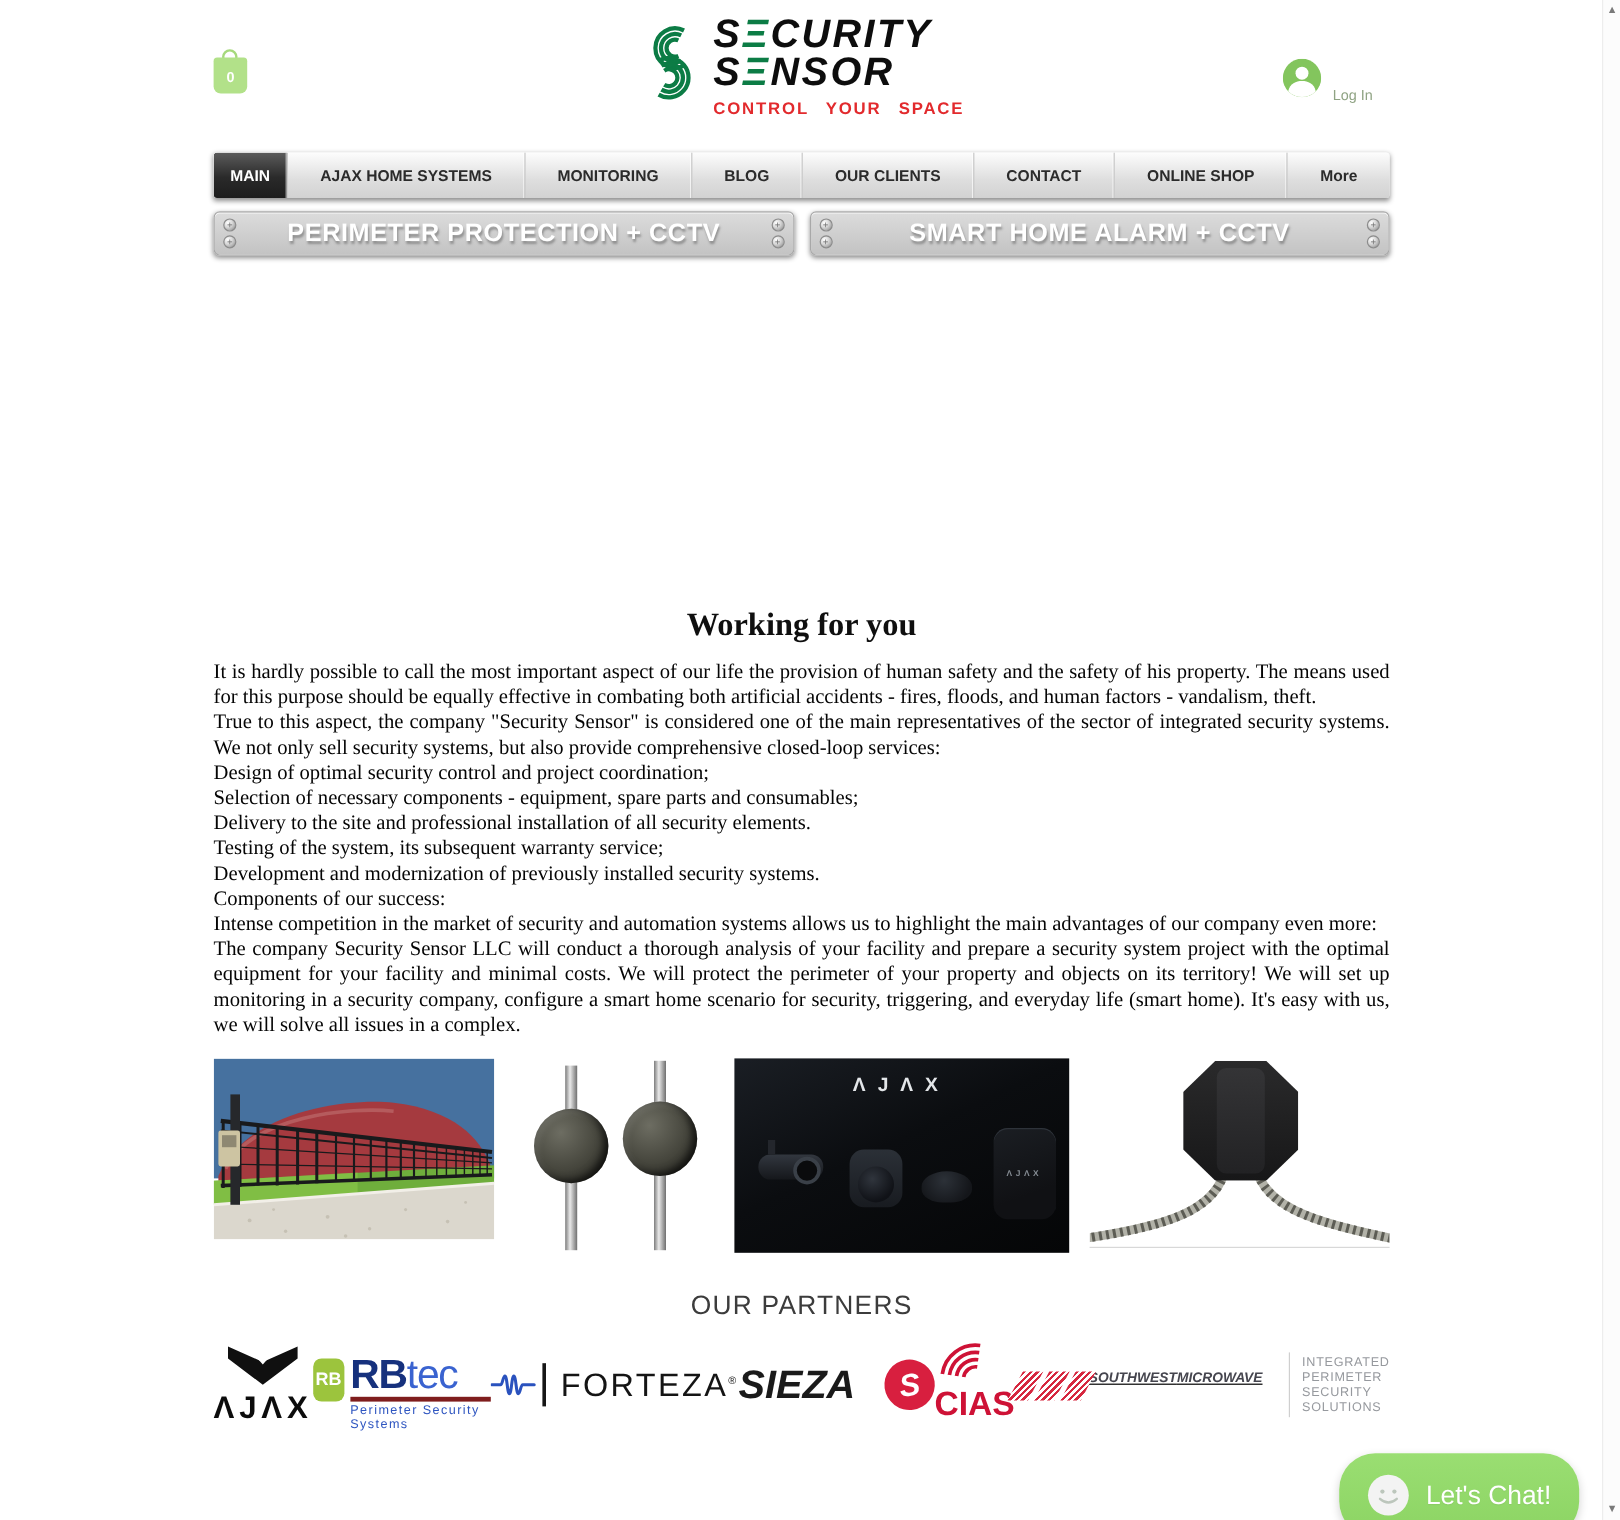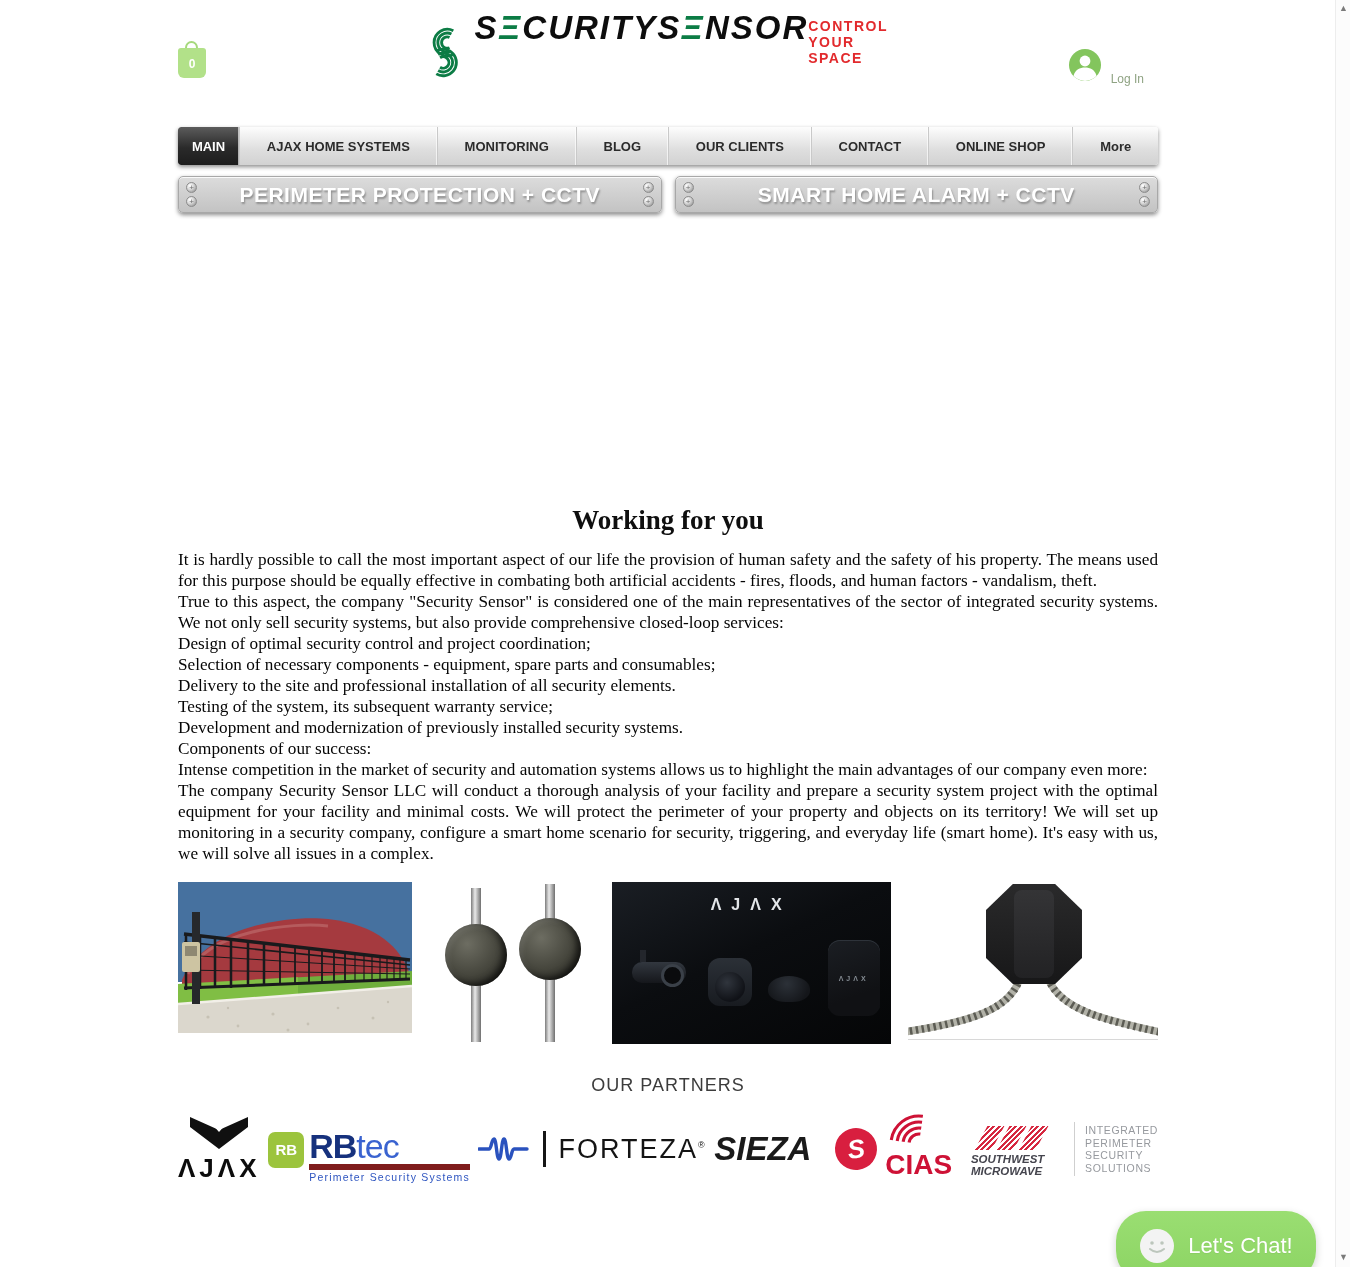--- a/index.html
+++ b/index.html
@@ -14,21 +14,21 @@
   .cart { position:absolute; left:0; top:40px; width:30px; height:38px; cursor:pointer; }
   .cart .bag { position:absolute; left:0; bottom:0; width:28px; height:30px;
                background:#b2e189; border-radius:3px 3px 6px 6px;
                display:flex; align-items:center; justify-content:center; }
   .cart .handle { position:absolute; left:7px; top:1px; width:13px; height:13px;
                   border:2.5px solid #a6d97c; border-radius:50%; background:transparent; }
   .cart .count { color:#ffffff; font-size:12px; font-weight:700; margin-top:2px; }
 
   .logo { position:absolute; left:50%; top:12px; transform:translateX(-50%);
           display:flex; align-items:flex-start; gap:8px; }
-  .logo-text { display:flex; flex-direction:row; }
+  .logo-text { display:flex; flex-direction:column; }
   .logo-word { font-style:italic; font-weight:800; font-size:33px; line-height:32px;
                letter-spacing:2px; color:#0d0d0d; white-space:nowrap; }
   .logo-word .ebars { color:#0c7c45; font-style:italic; }
   .logo-tagline { margin-top:6px; color:#e22a2d; font-size:14px; font-weight:700;
                   letter-spacing:1.5px; word-spacing:9px; }
 
   .login { position:absolute; right:14px; top:44px; display:flex; align-items:center;
            gap:10px; cursor:pointer; }
   .login-label { color:#8fa383; font-size:12px;margin-top:28px; }
 
@@ -112,56 +112,56 @@
 
   
   .octo { position:absolute; left:78px; top:2px; width:96px; height:100px;
           clip-path:polygon(28% 0,72% 0,100% 26%,100% 74%,72% 100%,28% 100%,0 74%,0 26%);
           background:linear-gradient(#2a2a2b,#171718); }
   .octo-panel { position:absolute; left:28px; top:6px; width:40px; height:88px; border-radius:8px;
                 background:linear-gradient(#343436,#222224); }
   .cables { position:absolute; left:0; top:0; }
 
   
-  .partners-title { margin-top:30px; text-align:center; color:#3c3c3c; font-size:18px;
+  .partners-title { margin-top:30px; text-align:center; color:#3c3c3c; font-size:22px;
                     letter-spacing:1px; }
   .partners { display:flex; align-items:center; justify-content:space-between;
               margin-top:12px; height:82px; }
 
   .pt-ajax { display:flex; flex-direction:column; align-items:center; }
   .pt-ajax-word { font-size:26px; font-weight:700; letter-spacing:4px; color:#0c0c0c; margin-top:2px; }
 
   .pt-rbtec { display:flex; align-items:flex-start; gap:5px; margin-top:14px; }
   .rb-icon { width:36px; height:36px; border-radius:7px; background:#9cc43d; margin-top:2px;
              display:flex; align-items:center; justify-content:center;
              color:#ffffff; font-weight:800; font-size:15px; }
   .rb-textcol { display:flex; flex-direction:column; }
   .rb-name { font-size:34px; line-height:32px; font-weight:800; color:#16317d; letter-spacing:-1px; }
   .rb-name .lt { font-weight:500; color:#3a63d0; }
   .rb-sub { font-size:10.5px; color:#2e55c0; letter-spacing:1.2px; margin-top:2px;
-            border-top:6px solid #7f1d1d; padding-top:1px; }
+            border-top:4px solid #7f1d1d; padding-top:1px; }
 
   .pt-forteza { display:flex; align-items:center; gap:12px; }
   .fz-bar { width:3px; height:36px; background:#161616; }
   .fz-name { font-size:27px; font-weight:400; letter-spacing:2px; color:#141414; }
   .fz-reg { font-size:9px; vertical-align:super; color:#141414; }
 
   .pt-sieza { display:flex; align-items:center; gap:24px; }
   .sz-name { font-size:33px; font-weight:900; font-style:italic; color:#1a1a1a; letter-spacing:0; }
   .sz-badge { width:42px; height:42px; border-radius:50%; background:#d81f3f;
               display:flex; align-items:center; justify-content:center;
               color:#ffffff; font-size:26px; font-weight:900; font-style:italic;
               transform:rotate(-8deg); }
 
   .pt-cias { position:relative; width:78px; height:64px; }
   .cias-name { position:absolute; left:0; bottom:0; font-size:28px; font-weight:900;
                color:#ce1236; letter-spacing:0; }
   .cias-arcs { position:absolute; left:6px; top:-4px; transform:rotate(8deg); }
 
-  .pt-sw { display:flex; flex-direction:column; margin-top:4px; }
+  .pt-sw { display:flex; flex-direction:row; margin-top:4px;text-decoration:underline; }
   .sw-stripes { display:flex; gap:5px; margin-bottom:3px; margin-left:10px; }
   .sw-stripe { width:17px; height:24px; transform:skewX(-28deg);
                background:repeating-linear-gradient(115deg,#d6273f 0 2.5px,#ffffff 2.5px 5px); }
   .sw-line { font-size:11.5px; font-weight:800; font-style:italic; color:#45454e; line-height:12px; }
 
   .pt-ipss { display:flex; align-items:center; gap:10px;margin-left:22px; }
   .ipss-divider { width:1px; height:54px; background:#cfcfcf; }
   .ipss-lines { display:flex; flex-direction:column; }
   .ipss-line { font-size:10.5px; color:#96999e; letter-spacing:0.6px; line-height:12.5px; }
 

